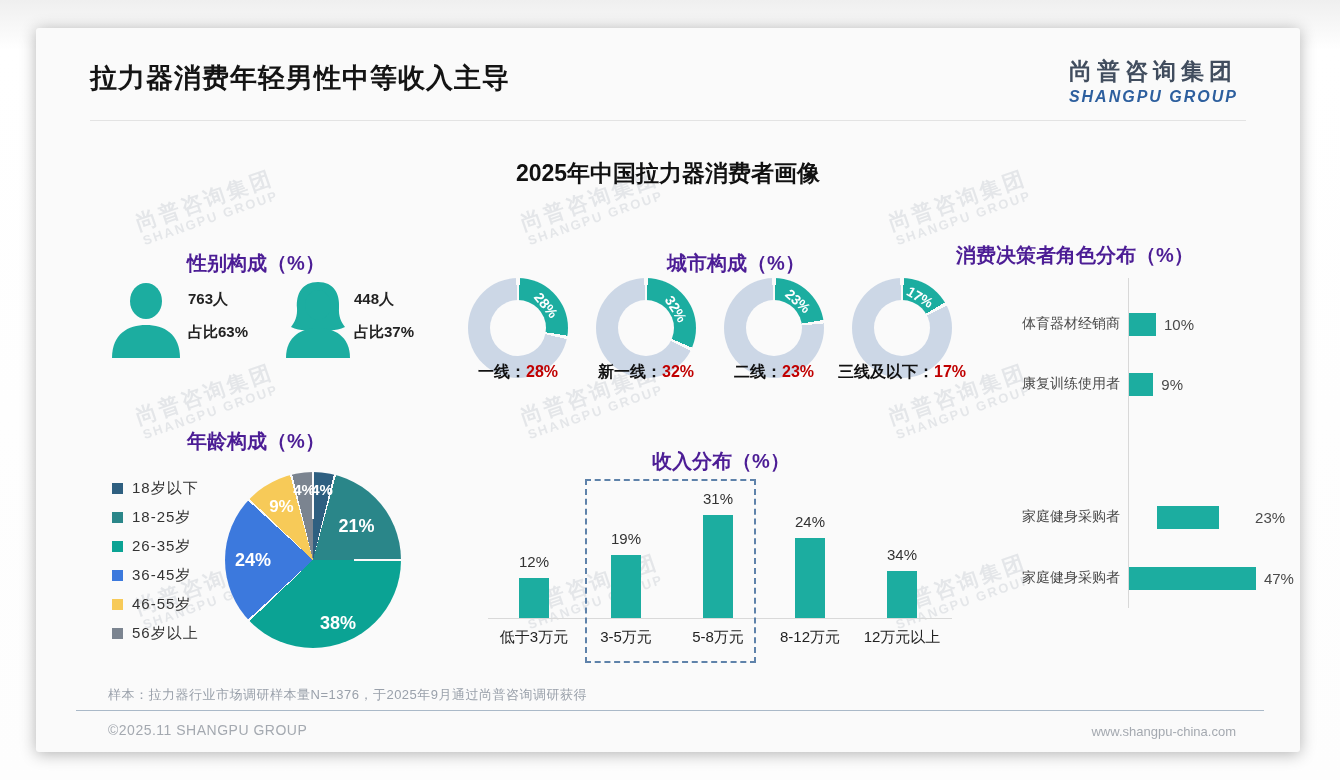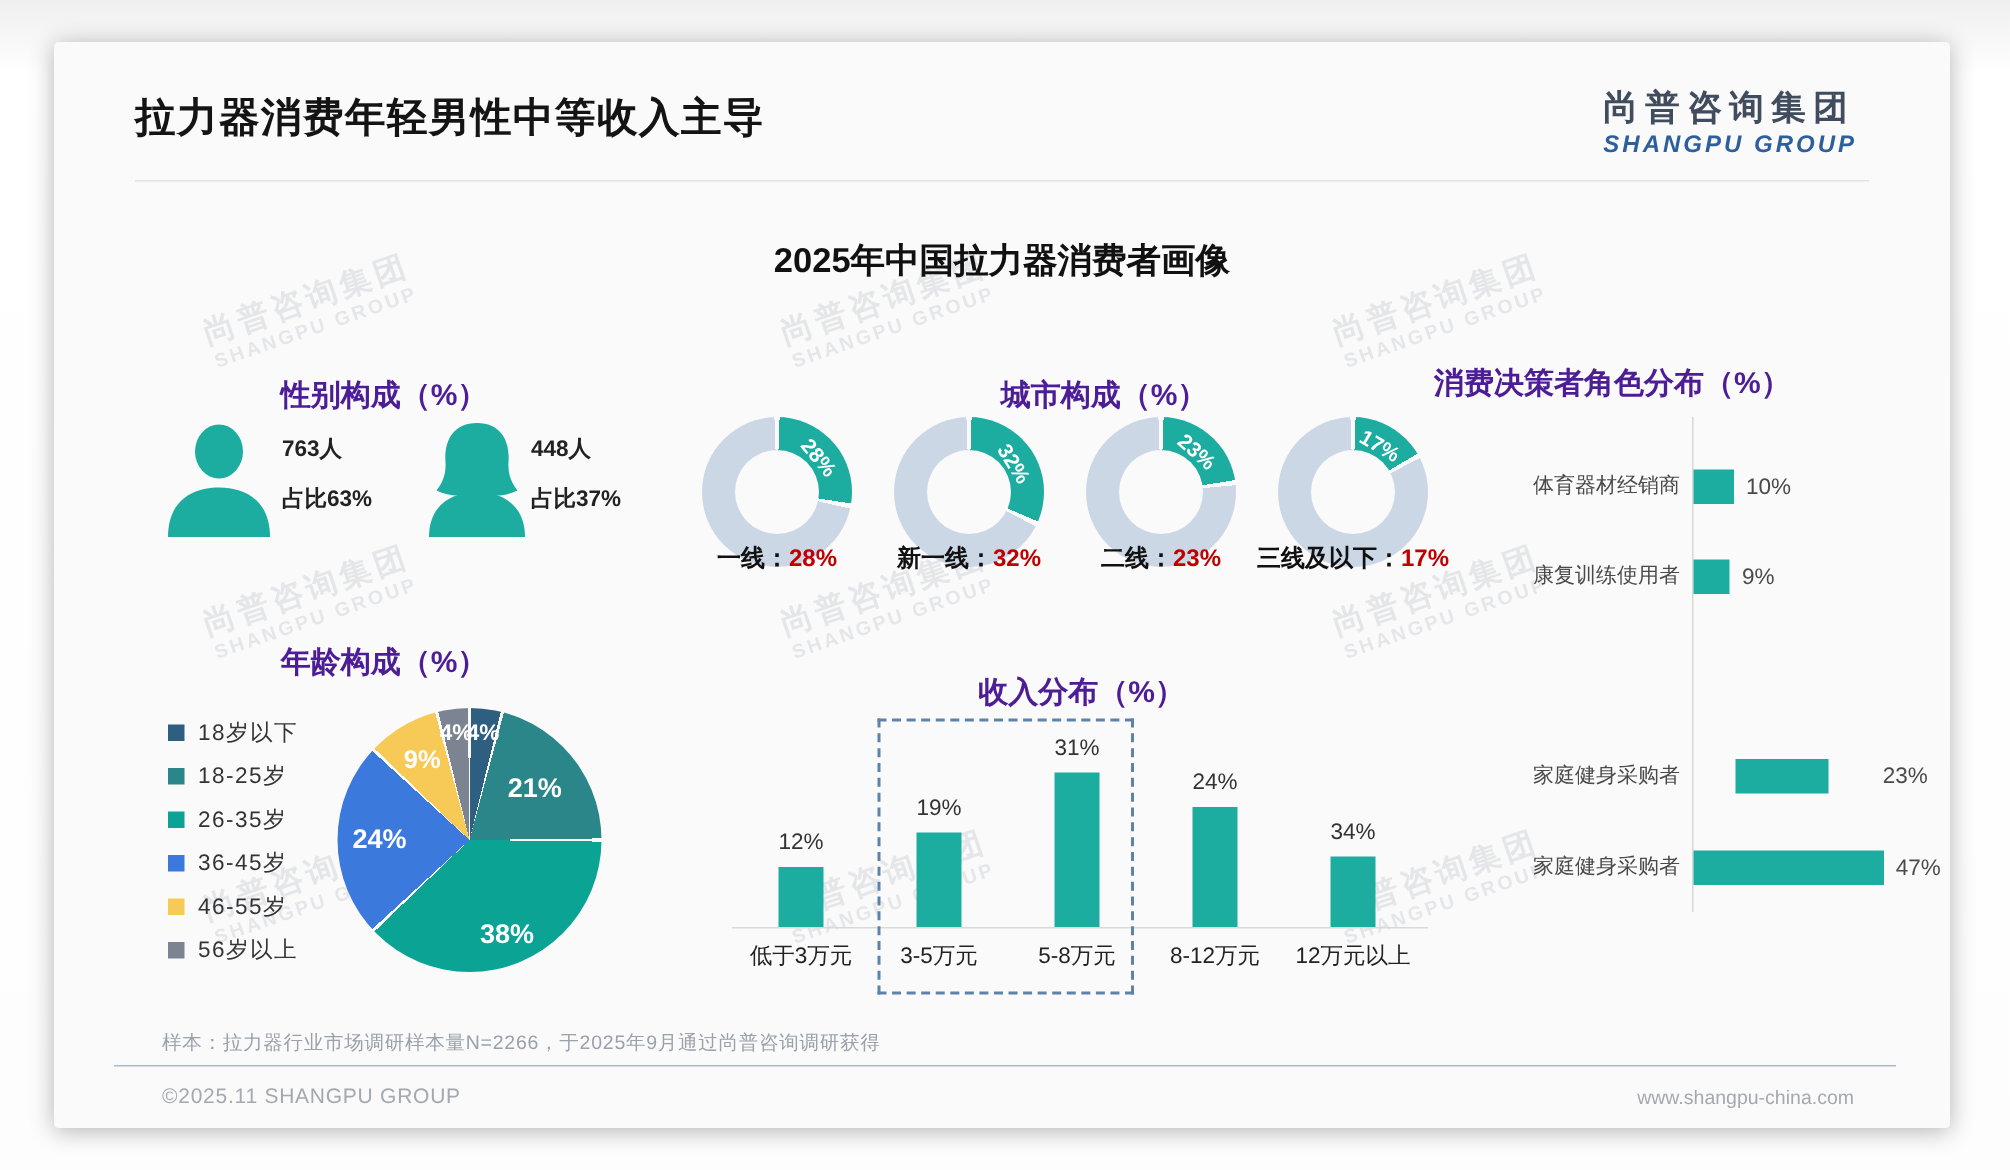--- a/index.html
+++ b/index.html
@@ -258,17 +258,17 @@
       </div>
       <div class="ixlab" style="left: 278px; width: 92px;">8-12万元</div>
       <div class="ibar-col" style="left: 370px;">
         <div class="ibar" style="height: 47px; background: rgb(28, 173, 160);"></div>
         <span class="ibar-val" style="bottom: 55px;">34%</span>
       </div>
       <div class="ixlab" style="left: 370px; width: 92px;">12万元以上</div>
     </div>
   <div id="income-box"></div>
 
-  <div class="footnote">样本：拉力器行业市场调研样本量N=2266，于2025年9月通过尚普咨询调研获得</div>
+  <div class="footnote">样本：拉力器行业市场调研样本量N=1376，于2025年9月通过尚普咨询调研获得</div>
   <div class="footer-rule"></div>
   <div class="footer-left">©2025.11 SHANGPU GROUP</div>
   <a class="footer-right" href="#">www.shangpu-china.com</a>
 </div>
 
 </body></html>

